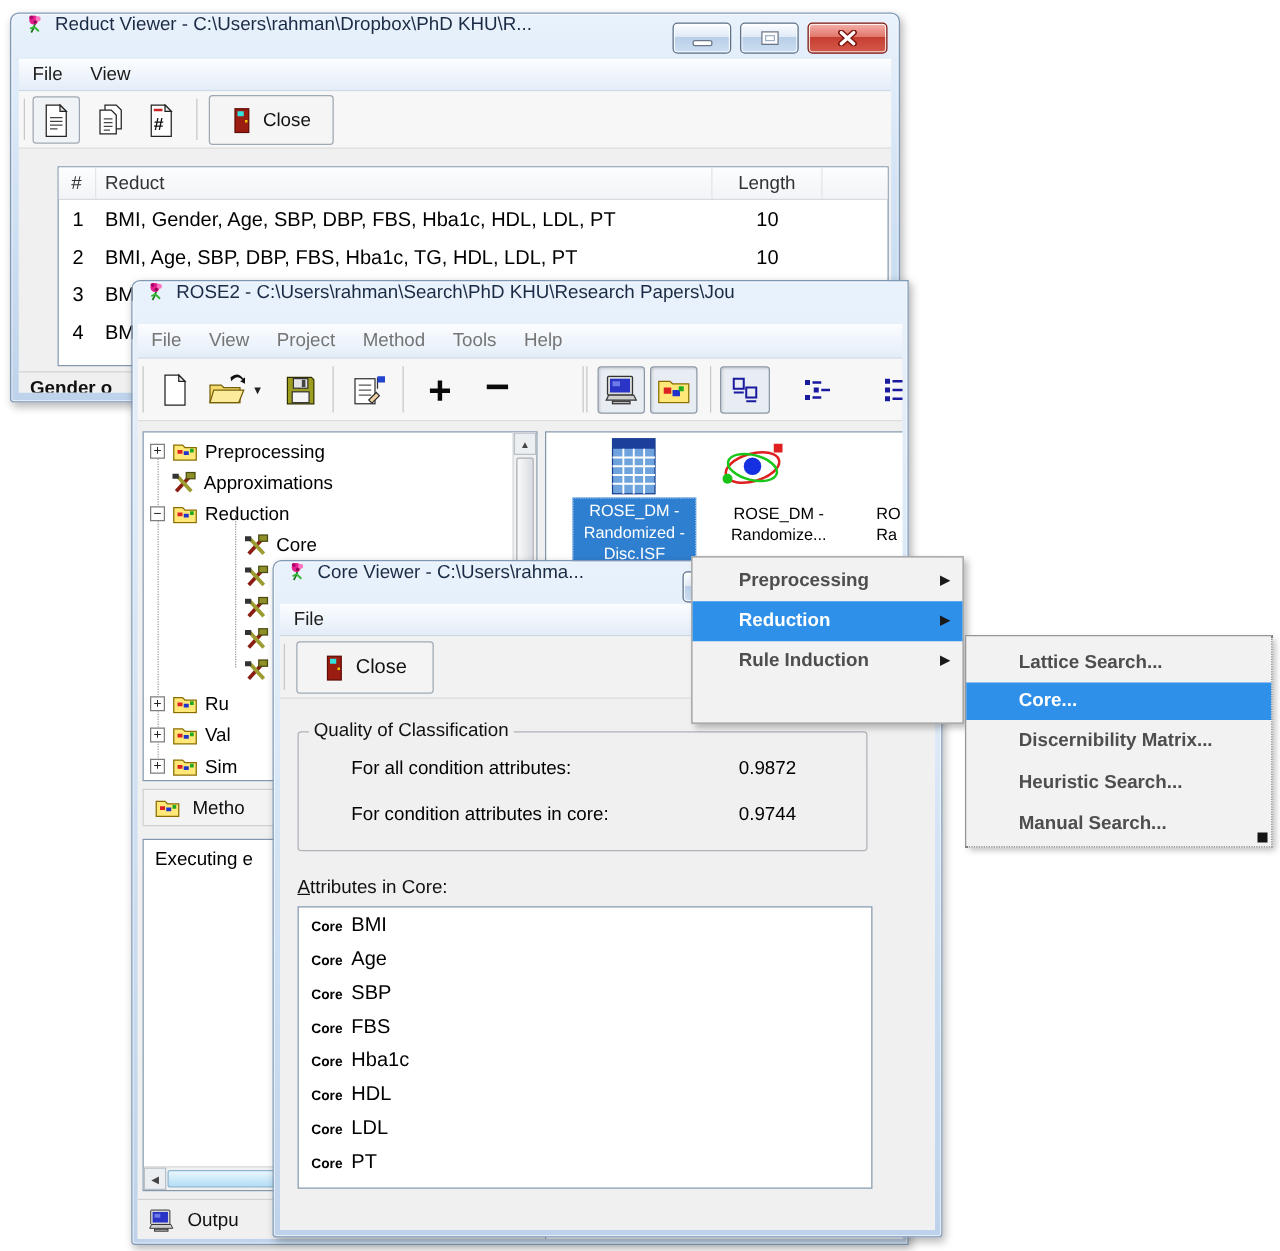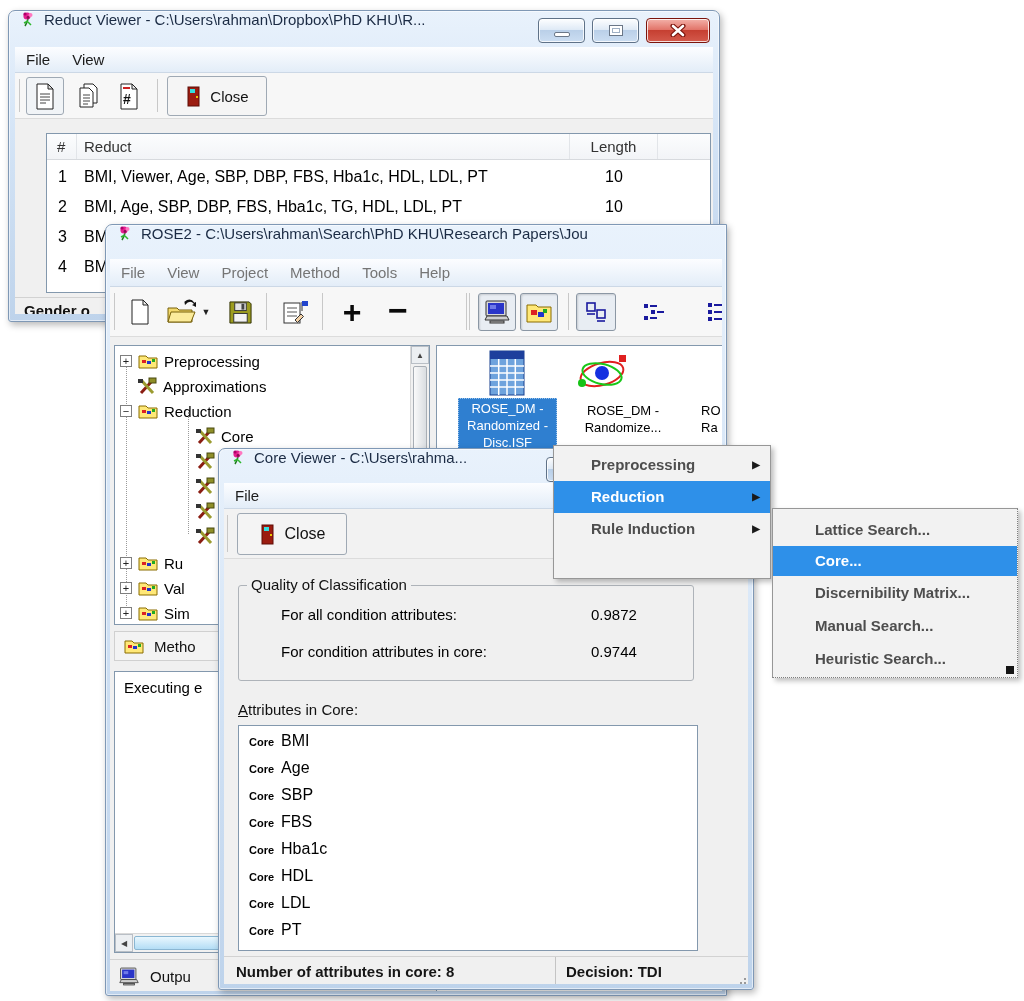--- a/index.html
+++ b/index.html
@@ -146,21 +146,21 @@
     </div>
     <div class="sunken" style="position:absolute;left:31px;top:86px;right:2px;height:160px">
       <div class="thead" style="left:0;top:0;right:0;height:26px">
         <div class="th" style="width:30px;padding-left:10px">#</div>
         <div class="th" style="width:493px;padding-left:7px">Reduct</div>
         <div class="th" style="width:88px;justify-content:center">Length</div>
         <div class="th" style="flex:1;border-right:none"></div>
       </div>
       <div class="trow" style="left:0;top:28px;right:0;height:30px">
         <div style="width:30px;padding-left:11px">1</div>
-        <div style="width:493px;padding-left:7px;white-space:nowrap;overflow:hidden">BMI, Viewer, Age, SBP, DBP, FBS, Hba1c, HDL, LDL, PT</div>
+        <div style="width:493px;padding-left:7px;white-space:nowrap;overflow:hidden">BMI, Gender, Age, SBP, DBP, FBS, Hba1c, HDL, LDL, PT</div>
         <div style="width:88px;text-align:center">10</div>
       </div>
       <div class="trow" style="left:0;top:58px;right:0;height:30px">
         <div style="width:30px;padding-left:11px">2</div>
         <div style="width:493px;padding-left:7px;white-space:nowrap;overflow:hidden">BMI, Age, SBP, DBP, FBS, Hba1c, TG, HDL, LDL, PT</div>
         <div style="width:88px;text-align:center">10</div>
       </div>
       <div class="trow" style="left:0;top:88px;right:0;height:30px">
         <div style="width:30px;padding-left:11px">3</div>
         <div style="width:493px;padding-left:7px;white-space:nowrap;overflow:hidden">BM</div>
@@ -545,29 +545,20 @@
           </div>
       <div style="position:absolute;left:10px;top:168px;display:flex;align-items:baseline;gap:7px">
             <span style="font-size:11px;font-weight:700">Core</span>
             <span style="font-size:16px">LDL</span>
           </div>
       <div style="position:absolute;left:10px;top:195px;display:flex;align-items:baseline;gap:7px">
             <span style="font-size:11px;font-weight:700">Core</span>
             <span style="font-size:16px">PT</span>
           </div>
     </div>
-    <div class="statusbar" style="left:0;right:0;top:473px;height:30px;font-size:15px;font-weight:700;color:#151515">
-      <div style="width:332px;padding-left:12px;border-right:1px solid #c4c4c4;height:100%;display:flex;align-items:center">Number of attributes in core: 8</div>
-      <div style="padding-left:10px">Decision: TDI</div>
-      <div class="rgrip" style="position:absolute;right:2px;bottom:2px;width:12px;height:12px">
-            <i style="right:0;bottom:0"></i>
-            <i style="right:4px;bottom:0"></i>
-            <i style="right:0;bottom:4px"></i>
-          </div>
-    </div>
   </div>
 </div>
 
 <div class="popupmenu" style="left:553px;top:445px;width:218px;height:134px;z-index:40;padding-top:3px">
   <div class="pmi">
     <span>Preprocessing</span>
     <span class="arr">▶</span>
   </div>
   <div class="pmi sel">
     <span>Reduction</span>
@@ -583,21 +574,21 @@
   <div class="pmi" style="height:33px;line-height:33px;padding-left:42px">
     <span>Lattice Search...</span>
   </div>
   <div class="pmi sel" style="height:30px;line-height:30px;padding-left:42px">
     <span>Core...</span>
   </div>
   <div class="pmi" style="height:33px;line-height:33px;padding-left:42px">
     <span>Discernibility Matrix...</span>
   </div>
   <div class="pmi" style="height:33px;line-height:33px;padding-left:42px">
+    <span>Heuristic Search...</span>
+  </div>
+  <div class="pmi" style="height:33px;line-height:33px;padding-left:42px">
     <span>Manual Search...</span>
-  </div>
-  <div class="pmi" style="height:33px;line-height:33px;padding-left:42px">
-    <span>Heuristic Search...</span>
   </div>
   <div class="grip"></div>
 </div>
 
 </div>
 
 </body></html>

